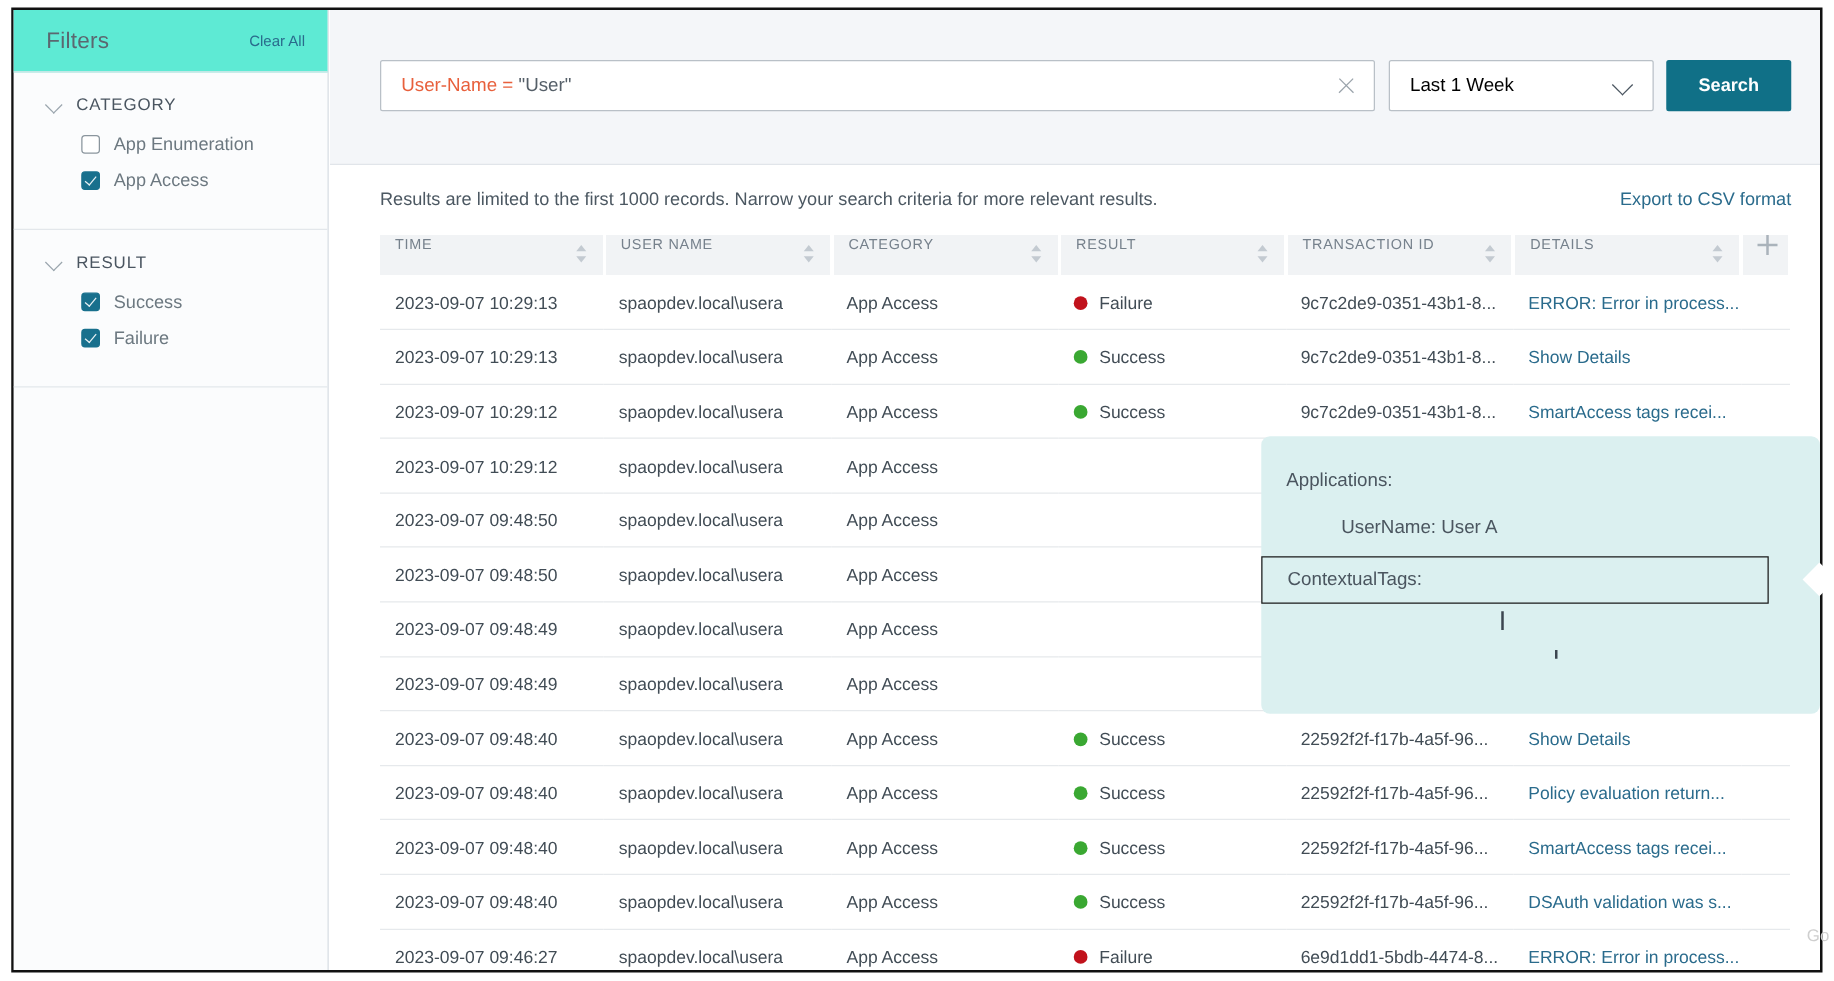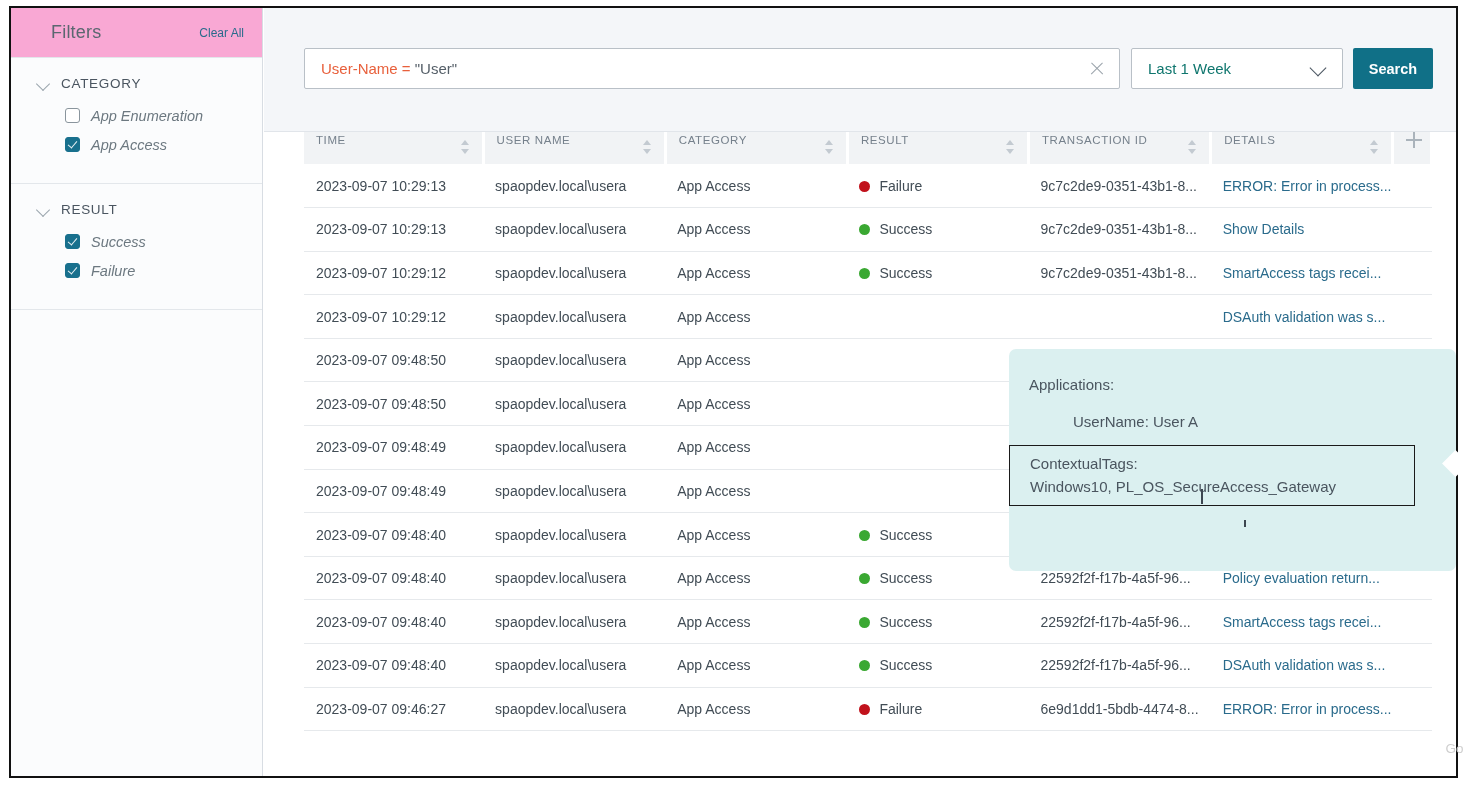--- a/index.html
+++ b/index.html
@@ -26,26 +26,26 @@
   
   .sidebar {
     position: absolute;
     left: 0px; top: 0px;
     width: 252px; height: 768px;
     background: #fbfcfd;
     border-right: 1px solid #d8dde3;
   }
   .filters-head {
     height: 50px;
-    background: #f9a8d4;
+    background: #5eead4;
     border-bottom: 1px solid #e3e7eb;
     display: flex;
     align-items: center;
     justify-content: space-between;
-    padding: 0 18px 0 40px;
+    padding: 0 18px 0 26px;
   }
   .filters-title {
     font-size: 18px;
     color: #5b6770;
     letter-spacing: .2px;
   }
   .clear-all {
     font-size: 12px;
     color: #2a6b8c;
     cursor: pointer;
@@ -106,21 +106,20 @@
     position: absolute;
     left: 4.2px; top: 1px;
     width: 4px; height: 8px;
     border-right: 1.7px solid #e8f1f4;
     border-bottom: 1.7px solid #e8f1f4;
     transform: rotate(40deg);
   }
   .cb-label {
     font-size: 14.5px;
     color: #6c7880;
-    font-style: italic;
   }
 
   
   .main {
     position: absolute;
     left: 253px; top: 0px;
     width: 1192px; height: 768px;
     background: #ffffff;
   }
   .search-panel {
@@ -170,36 +169,36 @@
     background: #ffffff;
     border: 1px solid #b9c0c7;
     border-radius: 2px;
     display: flex;
     align-items: center;
     justify-content: space-between;
     padding: 0 16px 0 16px;
     cursor: pointer;
     flex: 0 0 auto;
   }
-  .range-label { font-size: 15px; color: #0f766e; }
+  .range-label { font-size: 15px; color: #000000; }
   .caret {
     width: 16px; height: 10px;
     position: relative;
   }
   .caret::before {
     content: "";
     position: absolute;
     left: 2px; top: -2px;
     width: 11px; height: 11px;
     border-right: 1.8px solid #4a5560;
     border-bottom: 1.8px solid #4a5560;
     transform: rotate(45deg);
   }
   .search-btn {
-    width: 80px; height: 41px;
+    width: 100px; height: 41px;
     margin-left: 10px;
     background: #107087;
     color: #ffffff;
     font-size: 14.5px;
     font-weight: bold;
     border: none;
     border-radius: 2px;
     cursor: pointer;
     flex: 0 0 auto;
     font-family: "Liberation Sans", sans-serif;
@@ -423,20 +422,24 @@
           <span class="x-icon"></span>
         </div>
         <div class="range-select">
           <span class="range-label">Last 1 Week</span>
           <span class="caret"></span>
         </div>
         <button class="search-btn">Search</button>
       </div>
 
       <div class="results">
+        <div class="results-bar">
+          <span class="limit-note">Results are limited to the first 1000 records. Narrow your search criteria for more relevant results.</span>
+          <span class="export-link">Export to CSV format</span>
+        </div>
 
         <table class="grid">
           <colgroup>
             <col style="width:176px">
               <col style="width:179px">
               <col style="width:179px">
             <col style="width:178px">
               <col style="width:179px">
               <col style="width:179px">
               <col style="width:38px">
@@ -573,21 +576,20 @@
             </tbody>
         </table>
       </div>
 
       <div class="tooltip">
         <div class="tt-pointer"></div>
         <div class="tt-line">Applications:</div>
         <div class="tt-line tt-user">UserName: User A</div>
         <div class="tt-tags">
           <div>ContextualTags:</div>
-          <div>Windows10, PL_OS_SecureAccess_Gateway</div>
         </div>
         <span class="tt-caret1"></span>
         <span class="tt-caret2"></span>
       </div>
 
       <div class="watermark">
         <div class="wm-1">Activate Windows</div>
         <div class="wm-2">Go to Settings to activate Windows.</div>
       </div>
 

